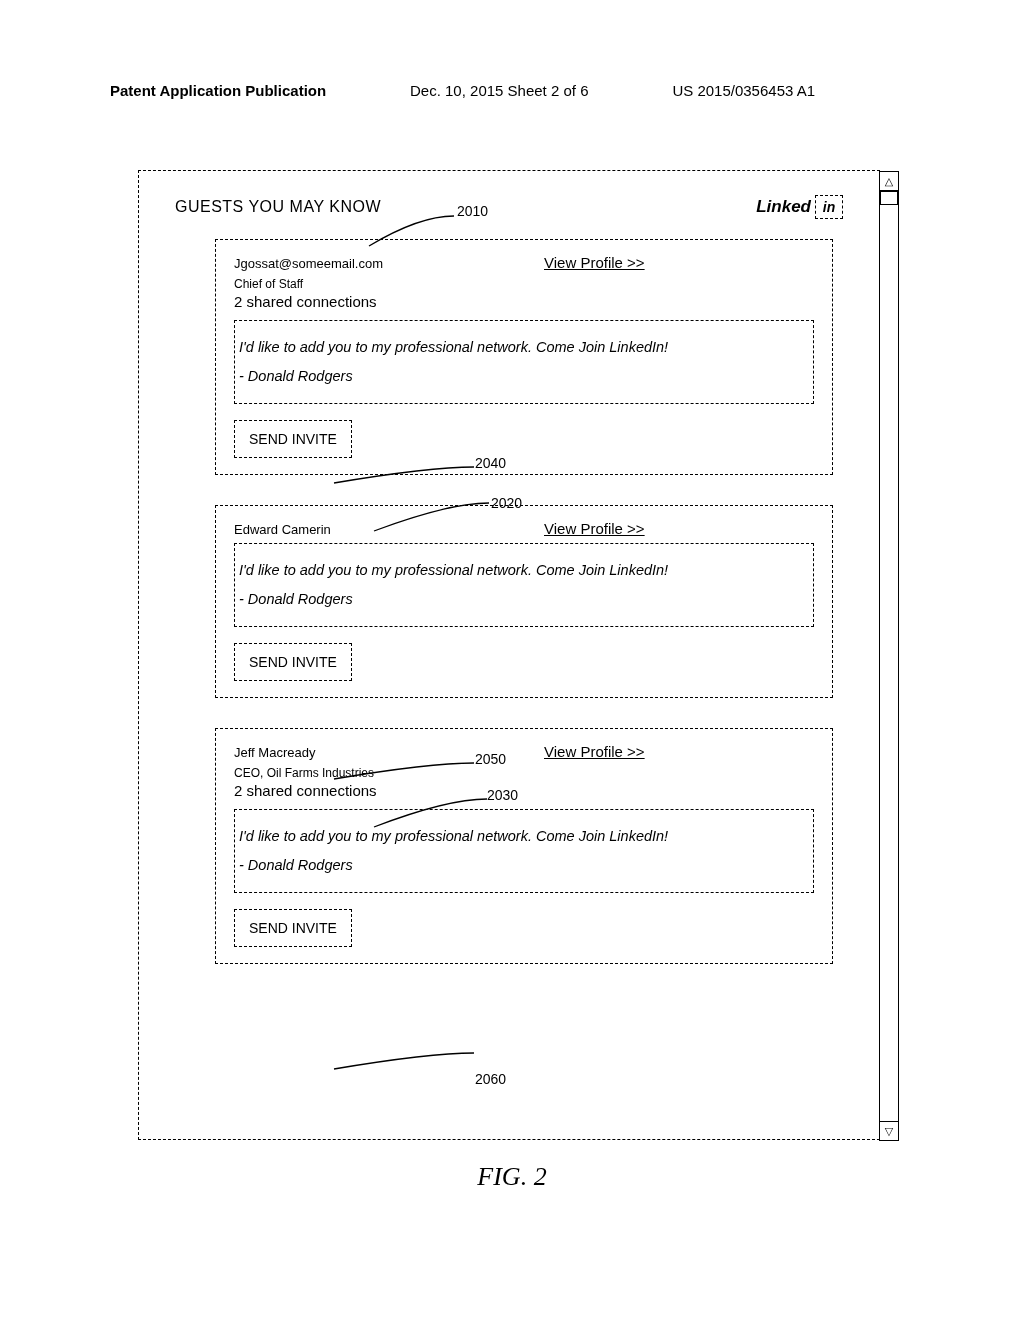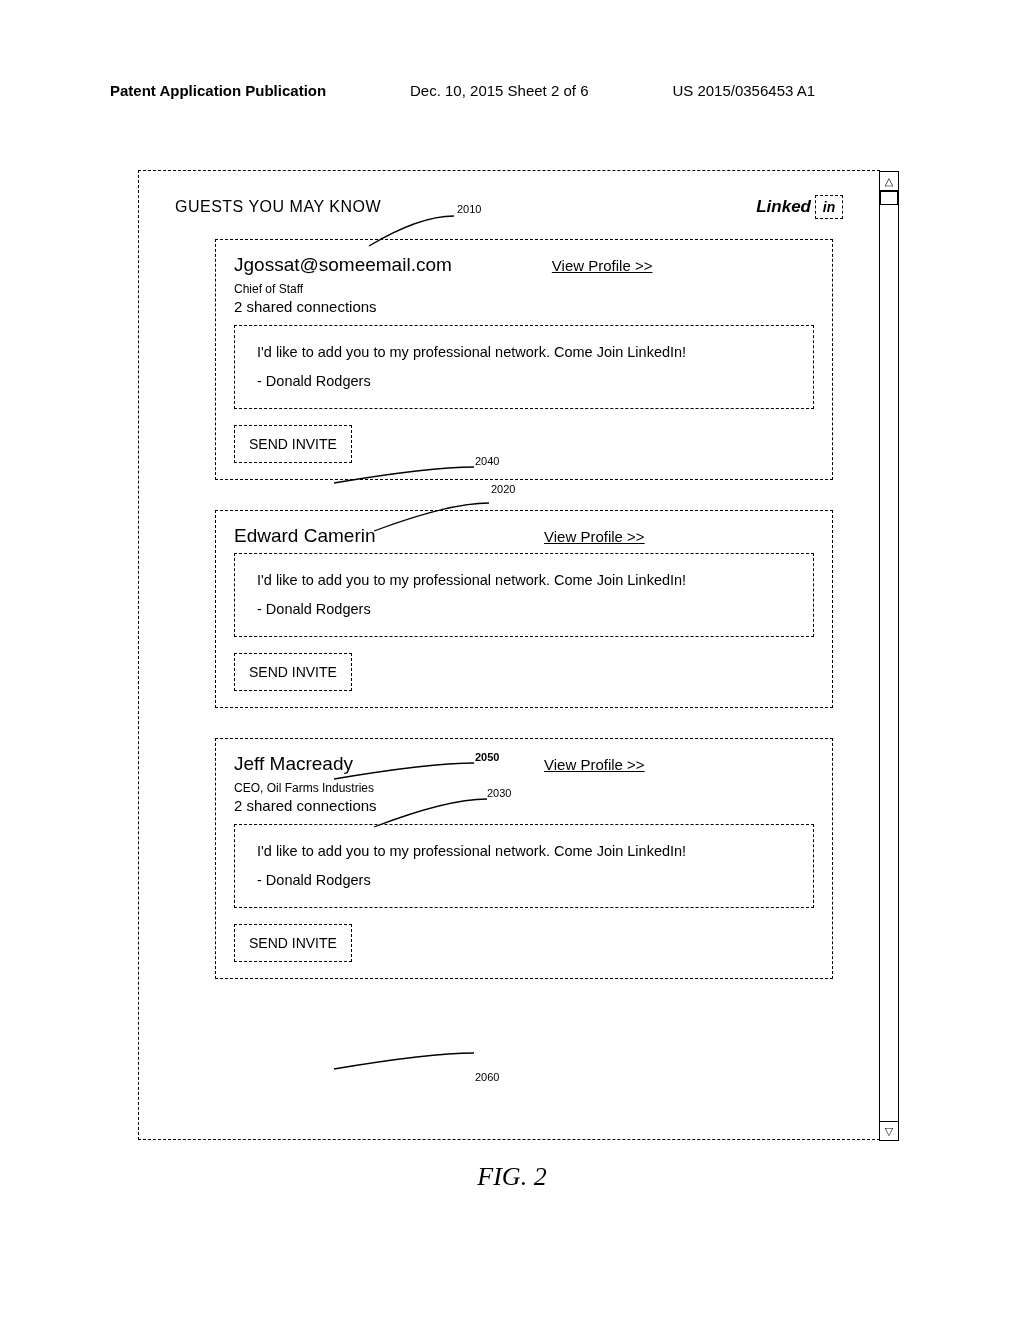--- a/index.html
+++ b/index.html
@@ -107,52 +107,53 @@
     margin-bottom: 4px;
     position: relative;
   }
   .card-head {
     display: flex;
     gap: 100px;
     align-items: baseline;
     margin-bottom: 6px;
   }
   .name {
-    font-size: 19px;
+    font-size: 13px;
     min-width: 210px;
   }
   .view-profile {
     text-decoration: underline;
     font-size: 15px;
   }
   .role {
     font-size: 12px;
     margin-bottom: 2px;
   }
   .shared {
     font-size: 15px;
     margin-bottom: 10px;
   }
   .msgbox {
     border: 1px dashed #000;
-    padding: 12px 22px;
+    padding: 12px 4px;
     margin-bottom: 16px;
     font-size: 14.5px;
     line-height: 2.0;
+    font-style: italic;
   }
   .send-btn {
     border: 1px dashed #000;
     padding: 10px 14px;
     font-size: 14px;
     display: inline-block;
     position: relative;
   }
   .ref-label {
     position: absolute;
-    font-size: 11px;
+    font-size: 14px;
   }
   .fig-caption {
     text-align: center;
     font-style: italic;
     font-family: "Times New Roman", serif;
     font-size: 26px;
     margin-top: 22px;
   }
 </style>
 </head>
@@ -226,26 +227,26 @@
     <div class="ref-label" style="left:318px; top:32px;">2010</div>
     <svg style="position:absolute; left:220px; top:40px;" width="100" height="40">
       <path d="M95 5 Q60 5 10 35" stroke="#000" stroke-width="1.3" fill="none"></path>
     </svg>
 
     <div class="ref-label" style="left:336px; top:284px;">2040</div>
     <svg style="position:absolute; left:190px; top:290px;" width="150" height="30">
       <path d="M145 6 Q100 6 5 22" stroke="#000" stroke-width="1.3" fill="none"></path>
     </svg>
 
-    <div class="ref-label" style="left:352px; top:312px;">2020</div>
+    <div class="ref-label" style="left:352px; top:324px;">2020</div>
     <svg style="position:absolute; left:230px; top:328px;" width="125" height="36">
       <path d="M120 4 Q80 4 5 32" stroke="#000" stroke-width="1.3" fill="none"></path>
     </svg>
 
-    <div class="ref-label" style="left:336px; top:580px;font-weight:bold;">2050</div>
+    <div class="ref-label" style="left:336px; top:580px;">2050</div>
     <svg style="position:absolute; left:190px; top:586px;" width="150" height="30">
       <path d="M145 6 Q100 6 5 22" stroke="#000" stroke-width="1.3" fill="none"></path>
     </svg>
 
     <div class="ref-label" style="left:348px; top:616px;">2030</div>
     <svg style="position:absolute; left:230px; top:624px;" width="122" height="36">
       <path d="M118 4 Q78 4 5 32" stroke="#000" stroke-width="1.3" fill="none"></path>
     </svg>
 
     <div class="ref-label" style="left:336px; top:900px;">2060</div>

